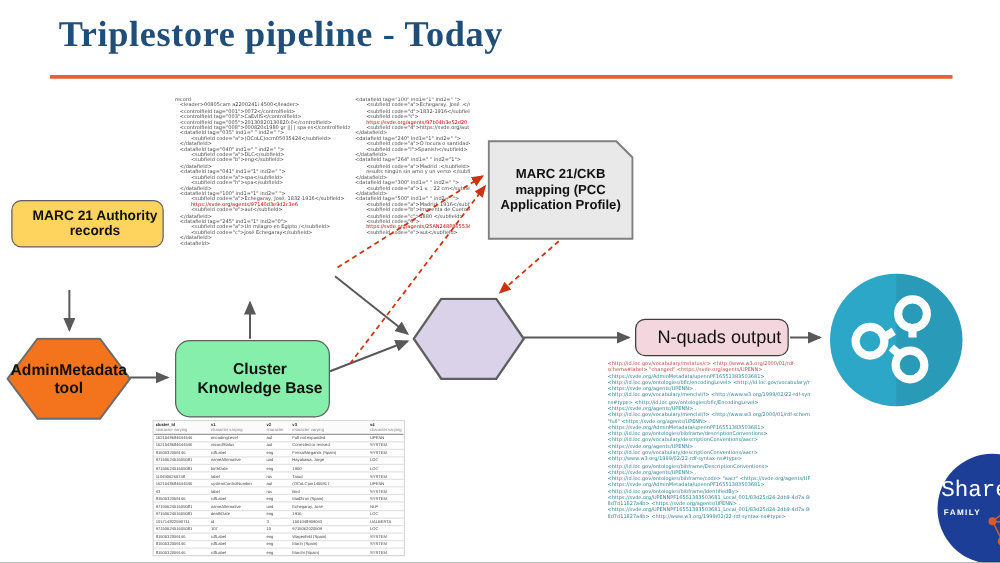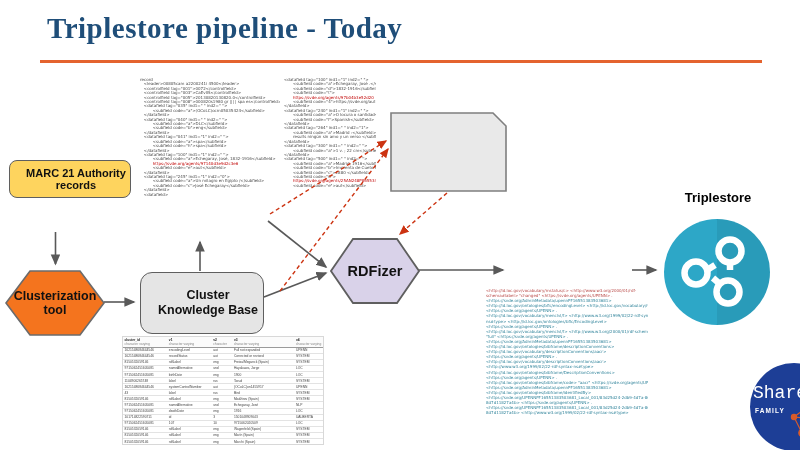--- a/index.html
+++ b/index.html
@@ -11,21 +11,21 @@
          font-size:29px;font-weight:700;color:#1f4e79;letter-spacing:.5px;}
   #title-rule{left:40px;top:60px;width:722px;height:3px;background:#e4632e;}
   
   .code{font-family:"DejaVu Sans","Liberation Sans",sans-serif;font-size:4px;line-height:4.4px;
         color:#4a4a4a;white-space:pre;overflow:hidden;z-index:1;}
   .nq{font-size:4px;line-height:5.1px;color:#31849b;white-space:nowrap;}
   
   .node{z-index:3;display:flex;align-items:center;justify-content:center;text-align:center;
         font-weight:bold;color:#111;box-sizing:border-box;padding-left:12px;}
   .yellow{background:#fed45e;border:1.6px solid #5f5f5f;border-radius:8px;}
-  .green {background:#e5e5e5;border:1.6px solid #5f5f5f;border-radius:12px;}
+  .green {background:#86efac;border:1.6px solid #5f5f5f;border-radius:12px;}
   .pink  {background:#f3d6de;border:1.6px solid #3f3f3f;border-radius:8px;font-weight:normal;}
   .shape-label{z-index:4;display:flex;align-items:center;justify-content:center;text-align:center;
         font-weight:bold;color:#111;pointer-events:none;}
   svg.shape{z-index:3;}
   #arrows{z-index:2;}
   
   #table{left:122px;top:336px;width:200px;height:107px;background:#fff;border:0.5px solid #d8d8d8;
          z-index:1;font-size:3.3px;color:#444;overflow:hidden;}
   #table .hrow{display:flex;border-bottom:0.8px solid #9a9a9a;background:#fbfbfb;}
   #table .hcell{padding:0.8px 1.5px;font-weight:bold;color:#222;}
@@ -80,39 +80,42 @@
   </svg>
 
   <div class="abs node yellow" style="left:9px;top:160px;width:122px;height:38px;font-size:11px;line-height:12px;">
     <span>MARC 21 Authority records</span>
   </div>
 
   <svg class="abs shape" style="left:5px;top:270px;" width="100" height="66" viewBox="0 0 100 66">
     <polygon points="25,1 75,1 99,33 75,65 25,65 1,33" fill="#f4741e" stroke="#6b6b6b" stroke-width="1.6"></polygon>
   </svg>
   <div class="abs shape-label" style="left:5px;top:270px;width:100px;height:66px;font-size:12.5px;line-height:14px;">
-    <span>Clusterization tool</span>
+    <span>AdminMetadata tool</span>
   </div>
 
   <div class="abs node green" style="left:140px;top:272px;width:124px;height:62px;font-size:12.5px;line-height:15px;">
     <span>Cluster Knowledge Base</span>
   </div>
 
 
   <svg class="abs shape" style="left:390px;top:112px;" width="117" height="80" viewBox="0 0 117 80">
     <polygon points="1,1 103,1 116,14 116,79 1,79" fill="#e9e9e9" stroke="#7f7f7f" stroke-width="1.6"></polygon>
   </svg>
+  <div class="abs shape-label" style="left:392px;top:114px;width:113px;height:76px;font-size:10.5px;line-height:12.5px;">
+    <span>MARC 21/CKB mapping (PCC Application Profile)</span>
+  </div>
 
   <svg class="abs shape" style="left:330px;top:238px;" width="90" height="66" viewBox="0 0 90 66">
     <polygon points="23,1 67,1 89,33 67,65 23,65 1,33" fill="#d9d2e9" stroke="#5f5f5f" stroke-width="1.8"></polygon>
   </svg>
-  <div class="abs shape-label" style="left:330px;top:238px;width:90px;height:66px;font-size:14.5px;">
-    <span>RDFizer</span>
-  </div>
-
+
+  <div class="abs node pink" style="left:508px;top:255px;width:123px;height:30px;font-size:14.5px;">
+    <span>N-quads output</span>
+  </div>
 
   <div id="nq-block" class="abs code nq" style="left:486px;top:288px;width:162px;height:156px;">
       <div style="color: rgb(185, 74, 72);">&lt;http://id.loc.gov/vocabulary/mstatus/c&gt; &lt;http://www.w3.org/2000/01/rdf-</div>
       <div style="color: rgb(185, 74, 72);">schema#label&gt; "changed" &lt;https://svde.org/agents/UPENN&gt; .</div>
       <div style="color: rgb(49, 132, 155);">&lt;https://svde.org/AdminMetadata/upennPF16551383503681&gt;</div>
       <div style="color: rgb(49, 132, 155);">&lt;http://id.loc.gov/ontologies/bflc/encodingLevel&gt; &lt;http://id.loc.gov/vocabulary/menclvl/f&gt;</div>
       <div style="color: rgb(49, 132, 155);">&lt;https://svde.org/agents/UPENN&gt; .</div>
       <div style="color: rgb(49, 132, 155);">&lt;http://id.loc.gov/vocabulary/menclvl/f&gt; &lt;http://www.w3.org/1999/02/22-rdf-syntax-</div>
       <div style="color: rgb(49, 132, 155);">ns#type&gt; &lt;http://id.loc.gov/ontologies/bflc/EncodingLevel&gt;</div>
       <div style="color: rgb(49, 132, 155);">&lt;https://svde.org/agents/UPENN&gt; .</div>
@@ -128,21 +131,20 @@
       <div style="color: rgb(49, 132, 155);">&lt;https://svde.org/agents/UPENN&gt; .</div>
       <div style="color: rgb(49, 132, 155);">&lt;http://id.loc.gov/ontologies/bibframe/code&gt; "aacr" &lt;https://svde.org/agents/UPENN&gt; .</div>
       <div style="color: rgb(49, 132, 155);">&lt;https://svde.org/AdminMetadata/upennPF16551383503681&gt;</div>
       <div style="color: rgb(49, 132, 155);">&lt;http://id.loc.gov/ontologies/bibframe/identifiedBy&gt;</div>
       <div style="color: rgb(49, 132, 155);">&lt;https://svde.org/UPENNPF16551383503681_Local_001/83d25d24-2db9-4d7a-868b-</div>
       <div style="color: rgb(49, 132, 155);">8d7d11827a4b&gt; &lt;https://svde.org/agents/UPENN&gt; .</div>
       <div style="color: rgb(49, 132, 155);">&lt;https://svde.org/UPENNPF16551383503681_Local_001/83d25d24-2db9-4d7a-868b-</div>
       <div style="color: rgb(49, 132, 155);">8d7d11827a4b&gt; &lt;http://www.w3.org/1999/02/22-rdf-syntax-ns#type&gt;</div>
     </div>
 
-  <div id="triplestore-label" class="abs">Triplestore</div>
   <svg class="abs shape" style="left:663px;top:218px;" width="108" height="108" viewBox="0 0 108 108">
     <circle cx="54" cy="54" r="53" fill="#2da7c7"></circle>
     <path d="M54,1 A53,53 0 0 1 54,107 Z" fill="rgba(0,0,0,0.07)"></path>
     <g stroke="#ffffff" stroke-width="6.5" fill="none">
       <circle cx="33" cy="55" r="11.5"></circle>
       <circle cx="67" cy="33" r="11.5"></circle>
       <circle cx="65" cy="74" r="11.5"></circle>
       <line x1="44" y1="52" x2="52" y2="47"></line>
       <line x1="67" y1="44" x2="67" y2="52"></line>
       <line x1="57" y1="66" x2="50" y2="60"></line>

